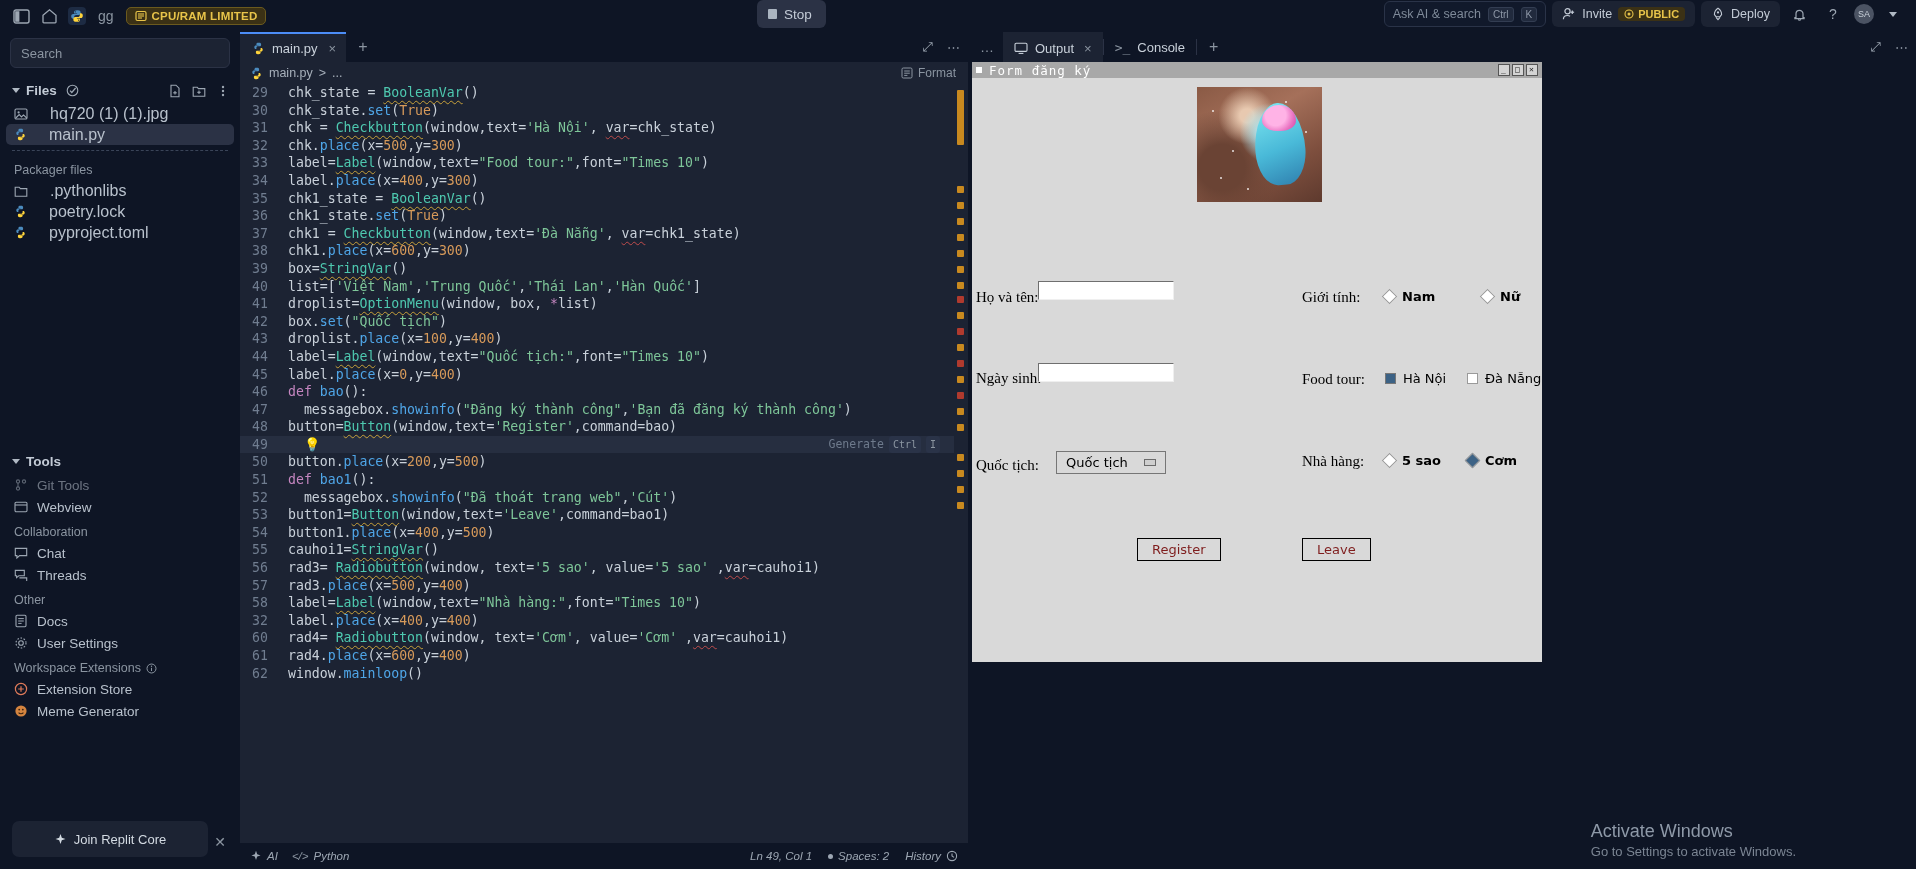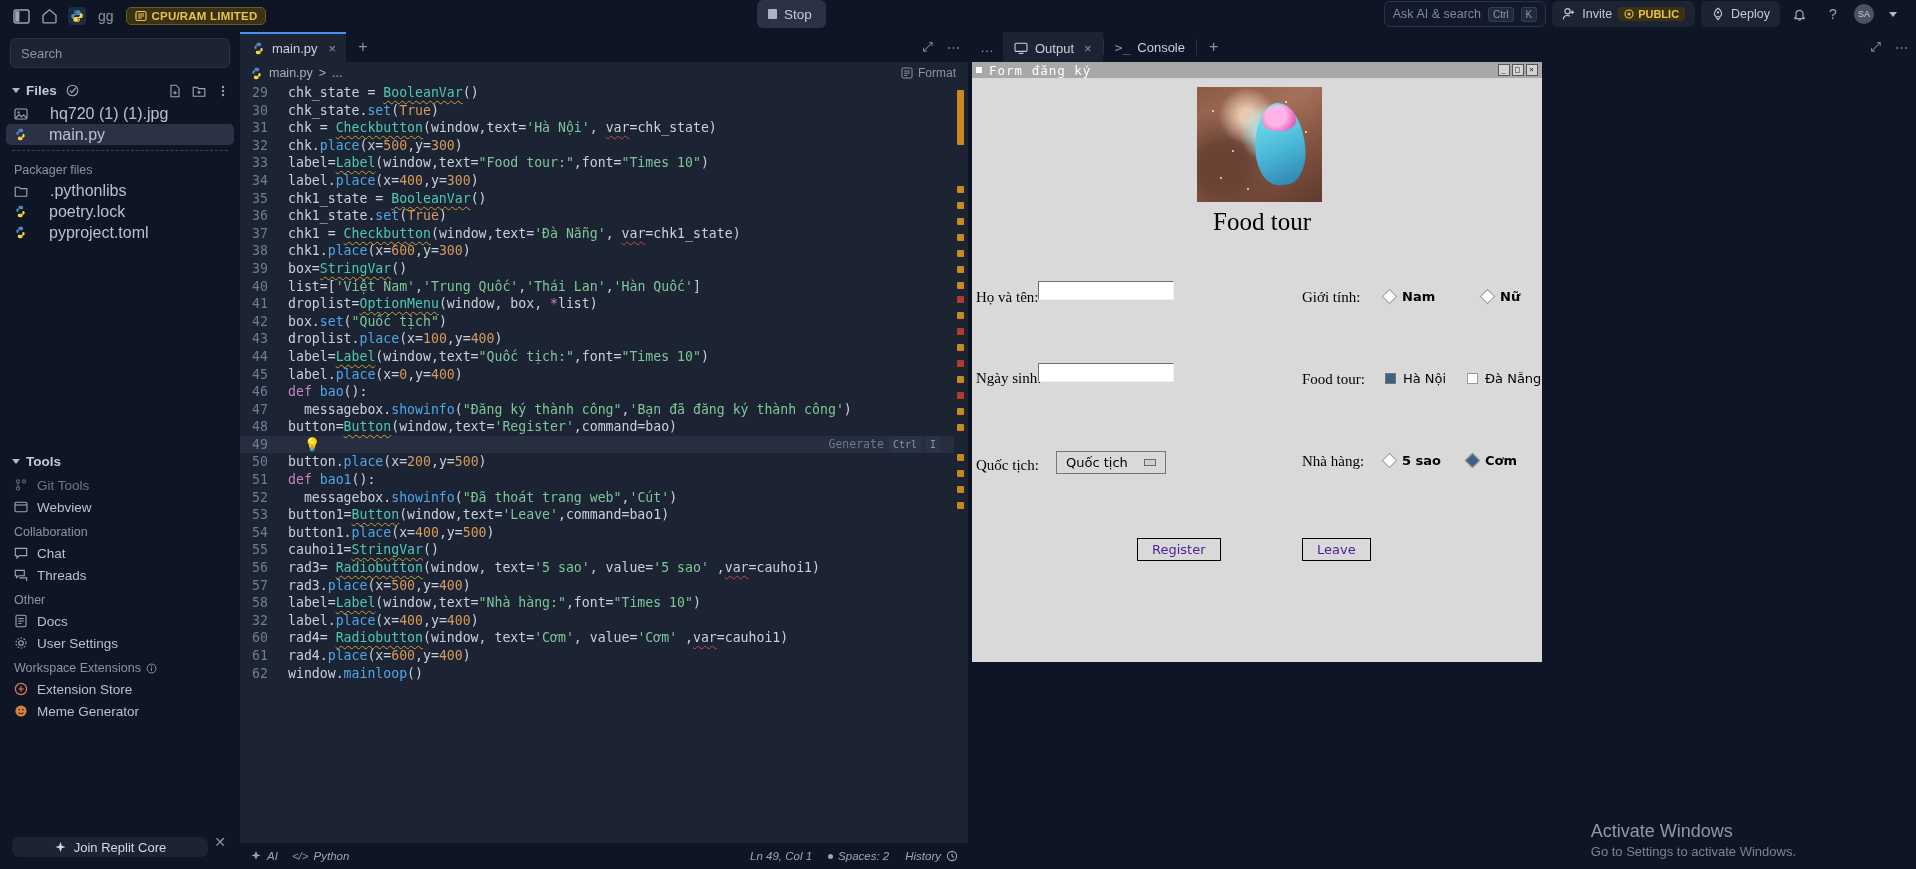--- a/index.html
+++ b/index.html
@@ -69,21 +69,21 @@
   .file-row {
     display:flex; align-items:center; gap:22px; padding: 3px 12px 3px 14px; color:#b8c1cc; font-size:16px; height:21px;
   }
   .file-row.sel { background:#2b3245; border-radius:5px; margin: 0 6px; padding-left: 8px; }
   .grp-label { color:#8b95a1; font-size:12.5px; padding: 7px 12px 3px 14px; }
   .divider-dash { border-top:1px dashed #3a4458; margin: 5px 12px; }
   .py-logo { width:13px;height:13px; flex:0 0 13px; }
   .sb-item { display:flex; align-items:center; gap:9px; padding: 3px 12px 3px 14px; color:#b8c1cc; font-size:13.5px; height:22px; }
   .sb-sub { color:#8b95a1; font-size:12.5px; padding: 7px 12px 3px 14px; display:flex; align-items:center; gap:5px;}
   .core-btn {
-    position:absolute; left: 12px; bottom: 12px; width: 196px; height: 20px;
+    position:absolute; left: 12px; bottom: 12px; width: 196px; height: 36px;
     background:#1c2333; border-radius: 7px; display:flex; align-items:center; justify-content:center; gap:7px;
     color:#d3dae2; font-size:13px;
   }
   .core-x { position:absolute; right:14px; bottom:19px; color:#8b95a1; font-size:14px; }
 
   
   .editor-pane { flex: 1; display:flex; flex-direction:column; min-width:0; background:#0e1525; }
   .tabstrip { height: 30px; display:flex; align-items:stretch; background:#0e1525; position:relative; }
   .tab {
     display:flex; align-items:center; gap:7px; padding: 0 10px 0 12px; font-size:13px; color:#c9d1da;
@@ -182,21 +182,21 @@
   .sqbox { width:11px; height:11px; background:#fff; border:1px solid #9a9a9a; flex:0 0 11px; }
   .sqbox.on { background:#3c6285; border-color:#777; }
   .tk-option {
     position:absolute; background:#d9d9d9; border:1px solid #767676;
     padding: 3px 9px; display:flex; align-items:center; gap:16px;
     font-family:"DejaVu Sans", sans-serif; font-size:13px; color:#000;
   }
   .tk-opt-ind { width:12px; height:7px; border:1px solid #6b6b6b; background:#cfcfcf; }
   .tk-button {
     position:absolute; background:#d9d9d9; border:1px solid #000;
-    padding: 3px 14px; font-family:"DejaVu Sans", sans-serif; font-size:13px; color:#4c1d95;
+    padding: 3px 14px; font-family:"DejaVu Sans", sans-serif; font-size:13px; color:#7f1d1d;
   }
   .activate {
     position:absolute; right:120px; bottom:10px; text-align:left; color:#5a6472;
   }
   .activate .a1 { font-size:18px; color:#8e99a8; }
   .activate .a2 { font-size:13px; color:#7b8593; margin-top:2px; }
 </style>
 </head>
 <body>
 
@@ -616,21 +616,20 @@
                 <span class="tk-star" style="left:28%;top:55%;"></span>
                 <span class="tk-star" style="left:18%;top:78%;"></span>
                 <span class="tk-star" style="left:70%;top:12%;"></span>
                 <span class="tk-star" style="left:86%;top:38%;"></span>
                 <span class="tk-star" style="left:40%;top:88%;"></span>
                 <span class="tk-star" style="left:62%;top:70%;"></span>
               </div>
               <div class="tk-head"></div>
               <div class="tk-brain"></div>
             </div>
-            <div class="tk-foodtour">Food tour</div>
 
             <div class="tk-lbl" style="left:4px;top:211px;">Họ và tên:</div>
             <div class="tk-entry" style="left:66px;top:203px;width:136px;height:19px;"></div>
 
             <div class="tk-lbl" style="left:4px;top:292px;">Ngày sinh:</div>
             <div class="tk-entry" style="left:66px;top:285px;width:136px;height:19px;"></div>
 
             <div class="tk-lbl" style="left:4px;top:379px;">Quốc tịch:</div>
             <div class="tk-option" style="left:84px;top:373px;">
               <span>Quốc tịch</span>

